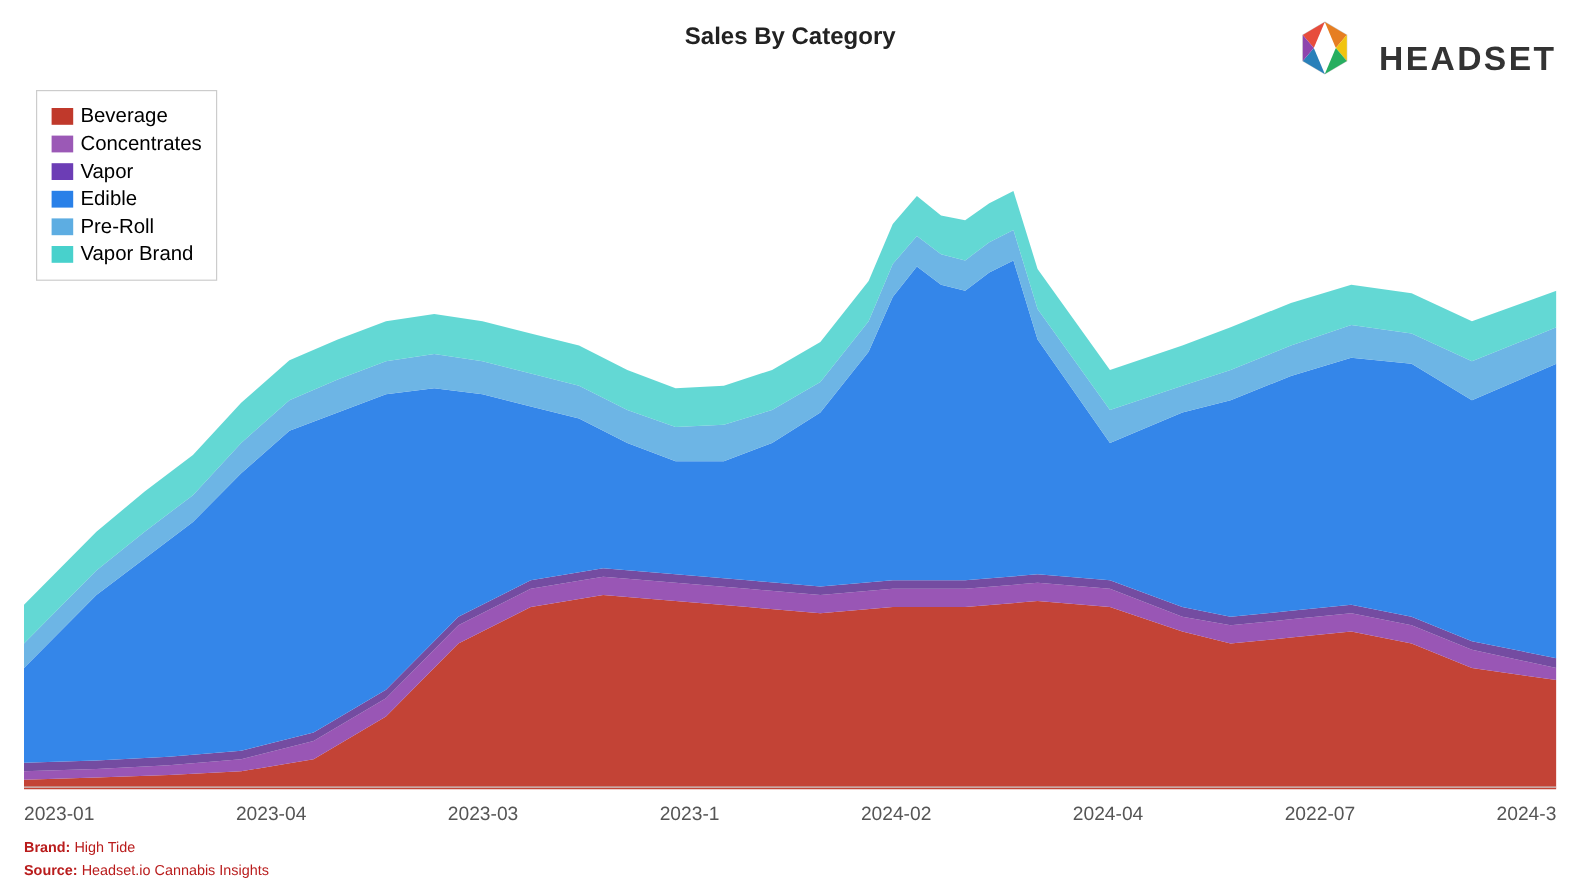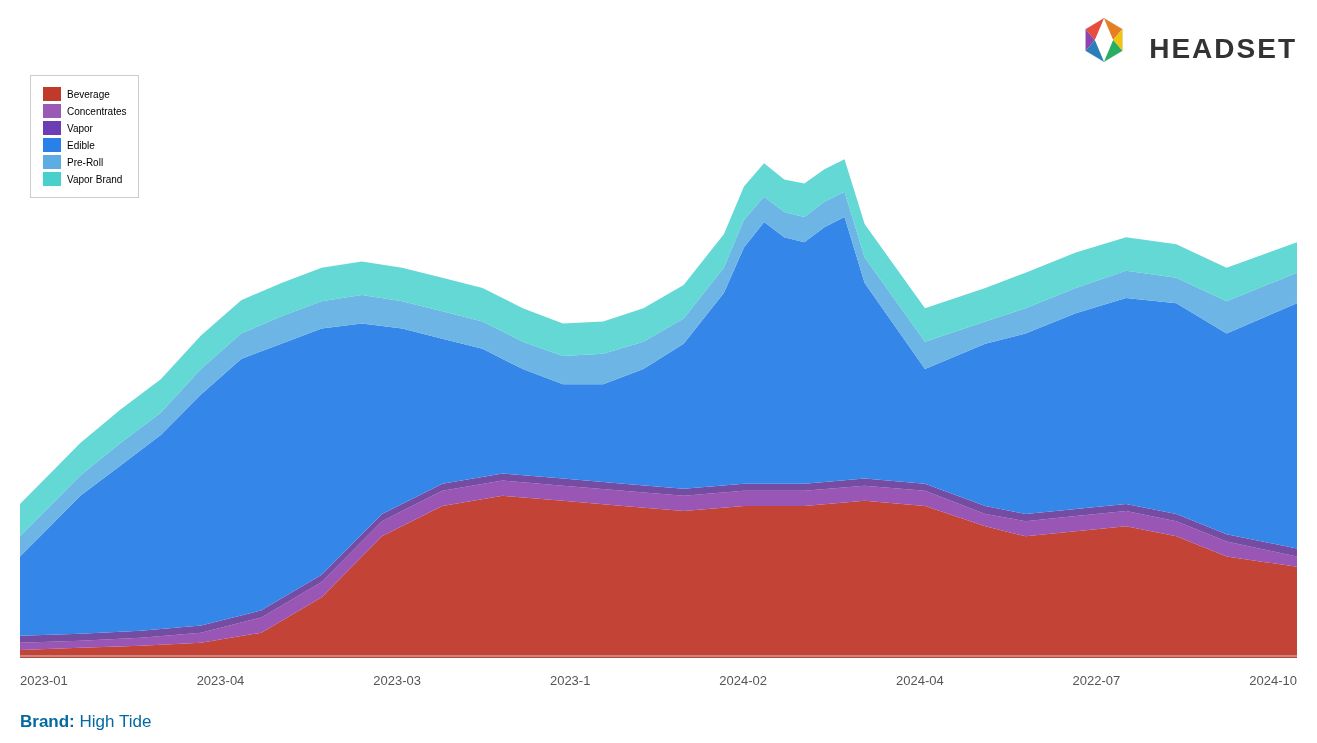--- a/index.html
+++ b/index.html
@@ -43,21 +43,21 @@
       color: #333;
       letter-spacing: 2px;
     }
     .legend {
       position: absolute;
       top: 75px;
       left: 30px;
       background: #fff;
       border: 1px solid #ccc;
       padding: 8px 12px;
-      font-size: 10px;
+      font-size: 17px;
     }
     .legend-item {
       display: flex;
       align-items: center;
       margin: 3px 0;
       gap: 6px;
     }
     .legend-color {
       width: 18px;
       height: 14px;
@@ -74,40 +74,41 @@
       width: 100%;
       height: 100%;
     }
     .x-axis-labels {
       position: absolute;
       bottom: 55px;
       left: 20px;
       right: 20px;
       display: flex;
       justify-content: space-between;
-      font-size: 13px;
+      font-size: 16px;
       color: #555;
     }
     .footer-info {
       position: absolute;
       bottom: 8px;
       left: 20px;
-      font-size: 17px;
-      color: #0369a1;
+      font-size: 12px;
+      color: #b91c1c;
       line-height: 1.6;
     }
     .footer-info span.label {
       font-weight: bold;
     }
   </style>
 </head>
 <body>
 
 <div class="chart-container">
 
+  <div class="chart-title">Sales By Category</div>
 
   <div class="headset-logo">
     <svg class="logo-icon" viewBox="0 0 60 60" xmlns="http://www.w3.org/2000/svg">
 
       <polygon points="30,4 52,17 52,43 30,56 8,43 8,17" fill="none" stroke="#ccc" stroke-width="1"></polygon>
 
       <polygon points="30,4 8,17 19,30" fill="#e74c3c"></polygon>
 
       <polygon points="30,4 52,17 41,30" fill="#e67e22"></polygon>
 
@@ -481,23 +482,27 @@
   </div>
 
   <div class="x-axis-labels">
     <span>2023-01</span>
     <span>2023-04</span>
     <span>2023-03</span>
     <span>2023-1</span>
     <span>2024-02</span>
     <span>2024-04</span>
     <span>2022-07</span>
-    <span>2024-10</span>
+    <span>2024-3</span>
   </div>
 
   <div class="footer-info">
     <div>
       <span class="label">Brand:</span>
       <span>High Tide</span>
     </div>
+    <div>
+      <span class="label">Source:</span>
+      <span>Headset.io Cannabis Insights</span>
+    </div>
   </div>
 
 </div>
 
 </body></html>

